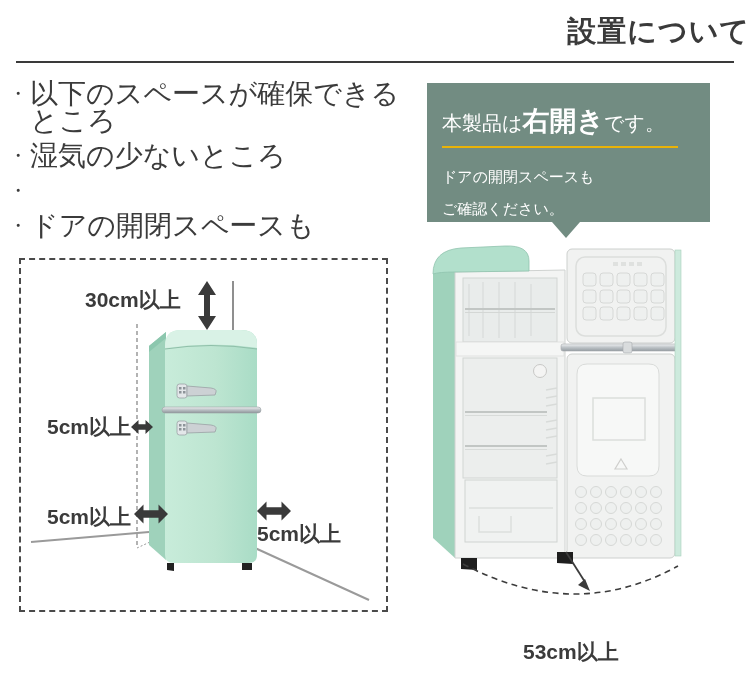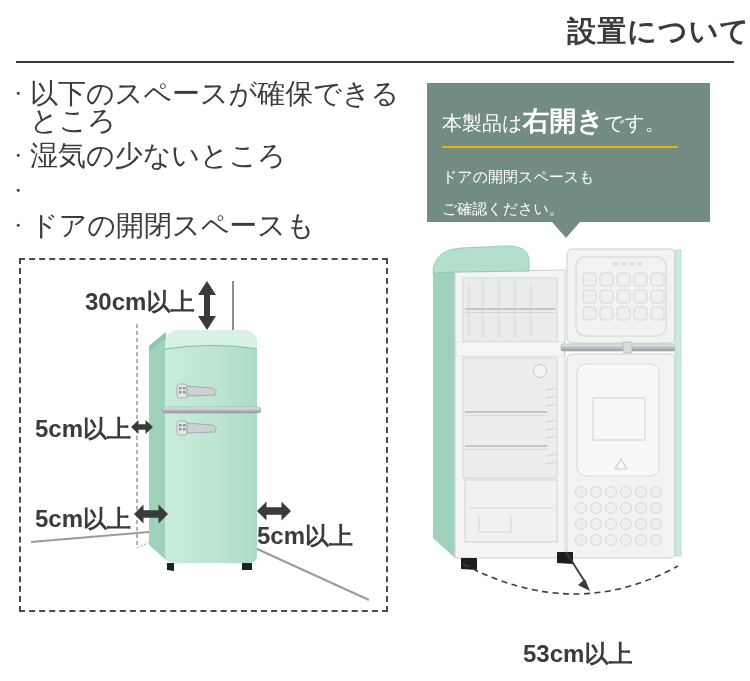--- a/index.html
+++ b/index.html
@@ -33,21 +33,21 @@
     border-left:14px solid transparent; border-right:14px solid transparent;
     border-top:16px solid #728c82;
   }
 
   
   .clearance-box {
     position:absolute; left:19px; top:258px; width:369px; height:354px;
     border:2px dashed #4a4a4a; box-sizing:border-box;
   }
   .clearance-box svg { position:absolute; left:0; top:0; }
-  .measure { position:absolute; font-size:24px; font-weight:600; color:#3b3b3b; white-space:nowrap; }
+  .measure { position:absolute; font-size:21px; font-weight:600; color:#3b3b3b; white-space:nowrap; }
   .m-top  { left:64px;  top:26px; }
   .m-side { left:8px;   top:153px; width:102px; text-align:right; }
   .m-bl   { left:8px;   top:243px; width:102px; text-align:right; }
   .m-br   { left:236px; top:260px; }
 
   
   .swing-diagram { position:absolute; left:425px; top:240px; width:325px; height:400px; }
   .swing-diagram svg { position:absolute; left:0; top:0; }
   .m-swing { left:98px; top:357px;margin-top:41px; }
 </style>

